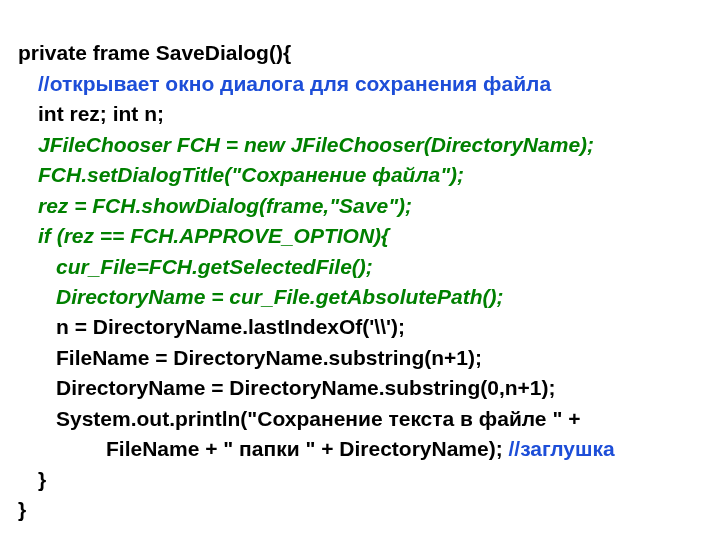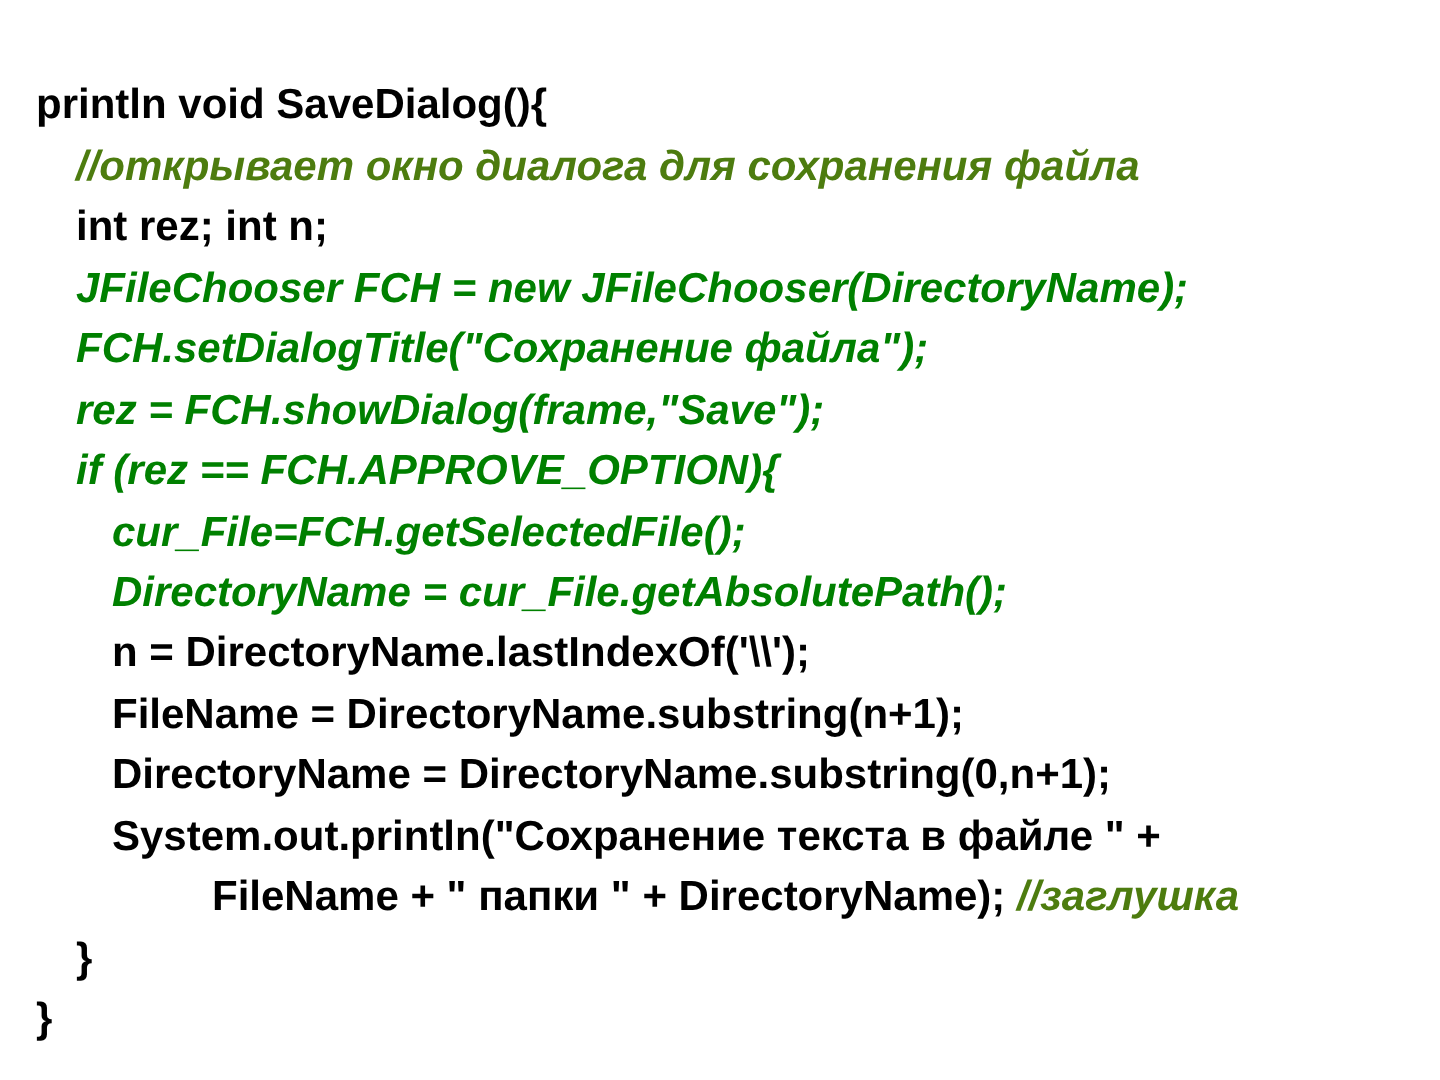--- a/index.html
+++ b/index.html
@@ -12,26 +12,26 @@
     font-size: 21px;
     line-height: 1.45;
     color: #000;
   }
   .code {
     padding: 8px 18px 0 18px;
     font-weight: 700;
     white-space: pre-wrap;
   }
   .c-green { color: #008000; font-style: italic; }
-  .c-blue  { color: #4d7c0f; font-style: italic; }
+  .c-blue  { color: #1d4ed8; }
   .i1 { padding-left: 20px; display: block; }
   .i2 { padding-left: 38px; display: block; }
   .i3 { padding-left: 88px; display: block; }
   .sec2 { margin-top: 14px; }
 </style>
 </head>
 <body>
 
 <div class="code">
-<span>println void SaveDialog(){</span>
+<span>private frame SaveDialog(){</span>
 <span class="i1 c-blue">//открывает окно диалога для сохранения файла</span><span class="i1">int rez; int n;</span><span class="i1 c-green">JFileChooser FCH = new JFileChooser(DirectoryName);</span><span class="i1 c-green">FCH.setDialogTitle("Сохранение файла");</span><span class="i1 c-green">rez = FCH.showDialog(frame,"Save");</span><span class="i1 c-green">if (rez == FCH.APPROVE_OPTION){</span><span class="i2 c-green">cur_File=FCH.getSelectedFile();</span><span class="i2 c-green">DirectoryName = cur_File.getAbsolutePath();</span><span class="i2">n = DirectoryName.lastIndexOf('\\');</span><span class="i2">FileName = DirectoryName.substring(n+1);</span><span class="i2">DirectoryName = DirectoryName.substring(0,n+1);</span><span class="i2">System.out.println("Сохранение текста в файле " +</span><span class="i3"><span>FileName + " папки " + DirectoryName); </span><span class="c-blue">//заглушка</span></span><span class="i1">}</span><span>}</span>
 <div class="sec2">public void CloseWindow() { frame.dispose(); }</div>
 </div>
 
 </body></html>

